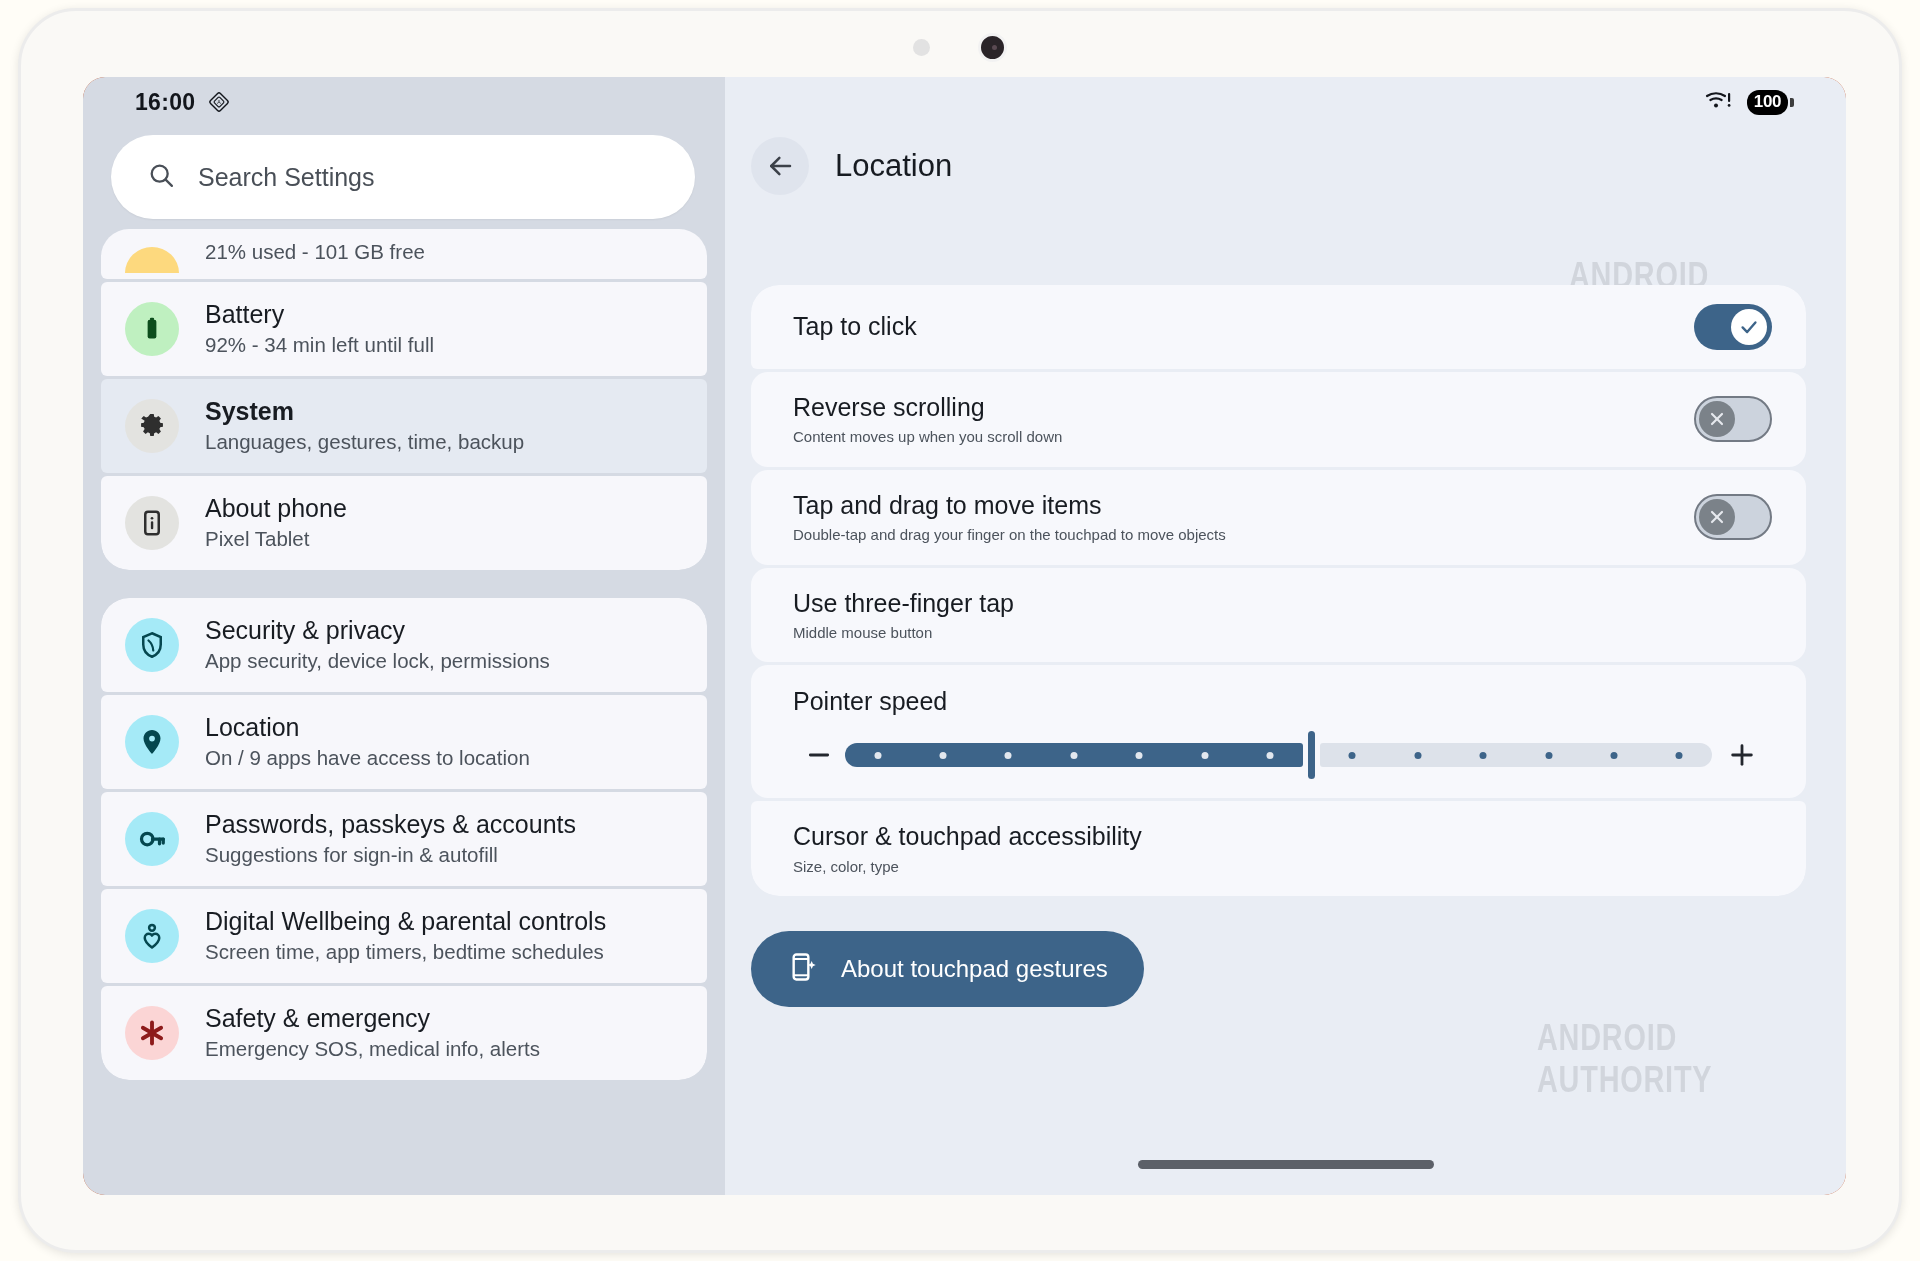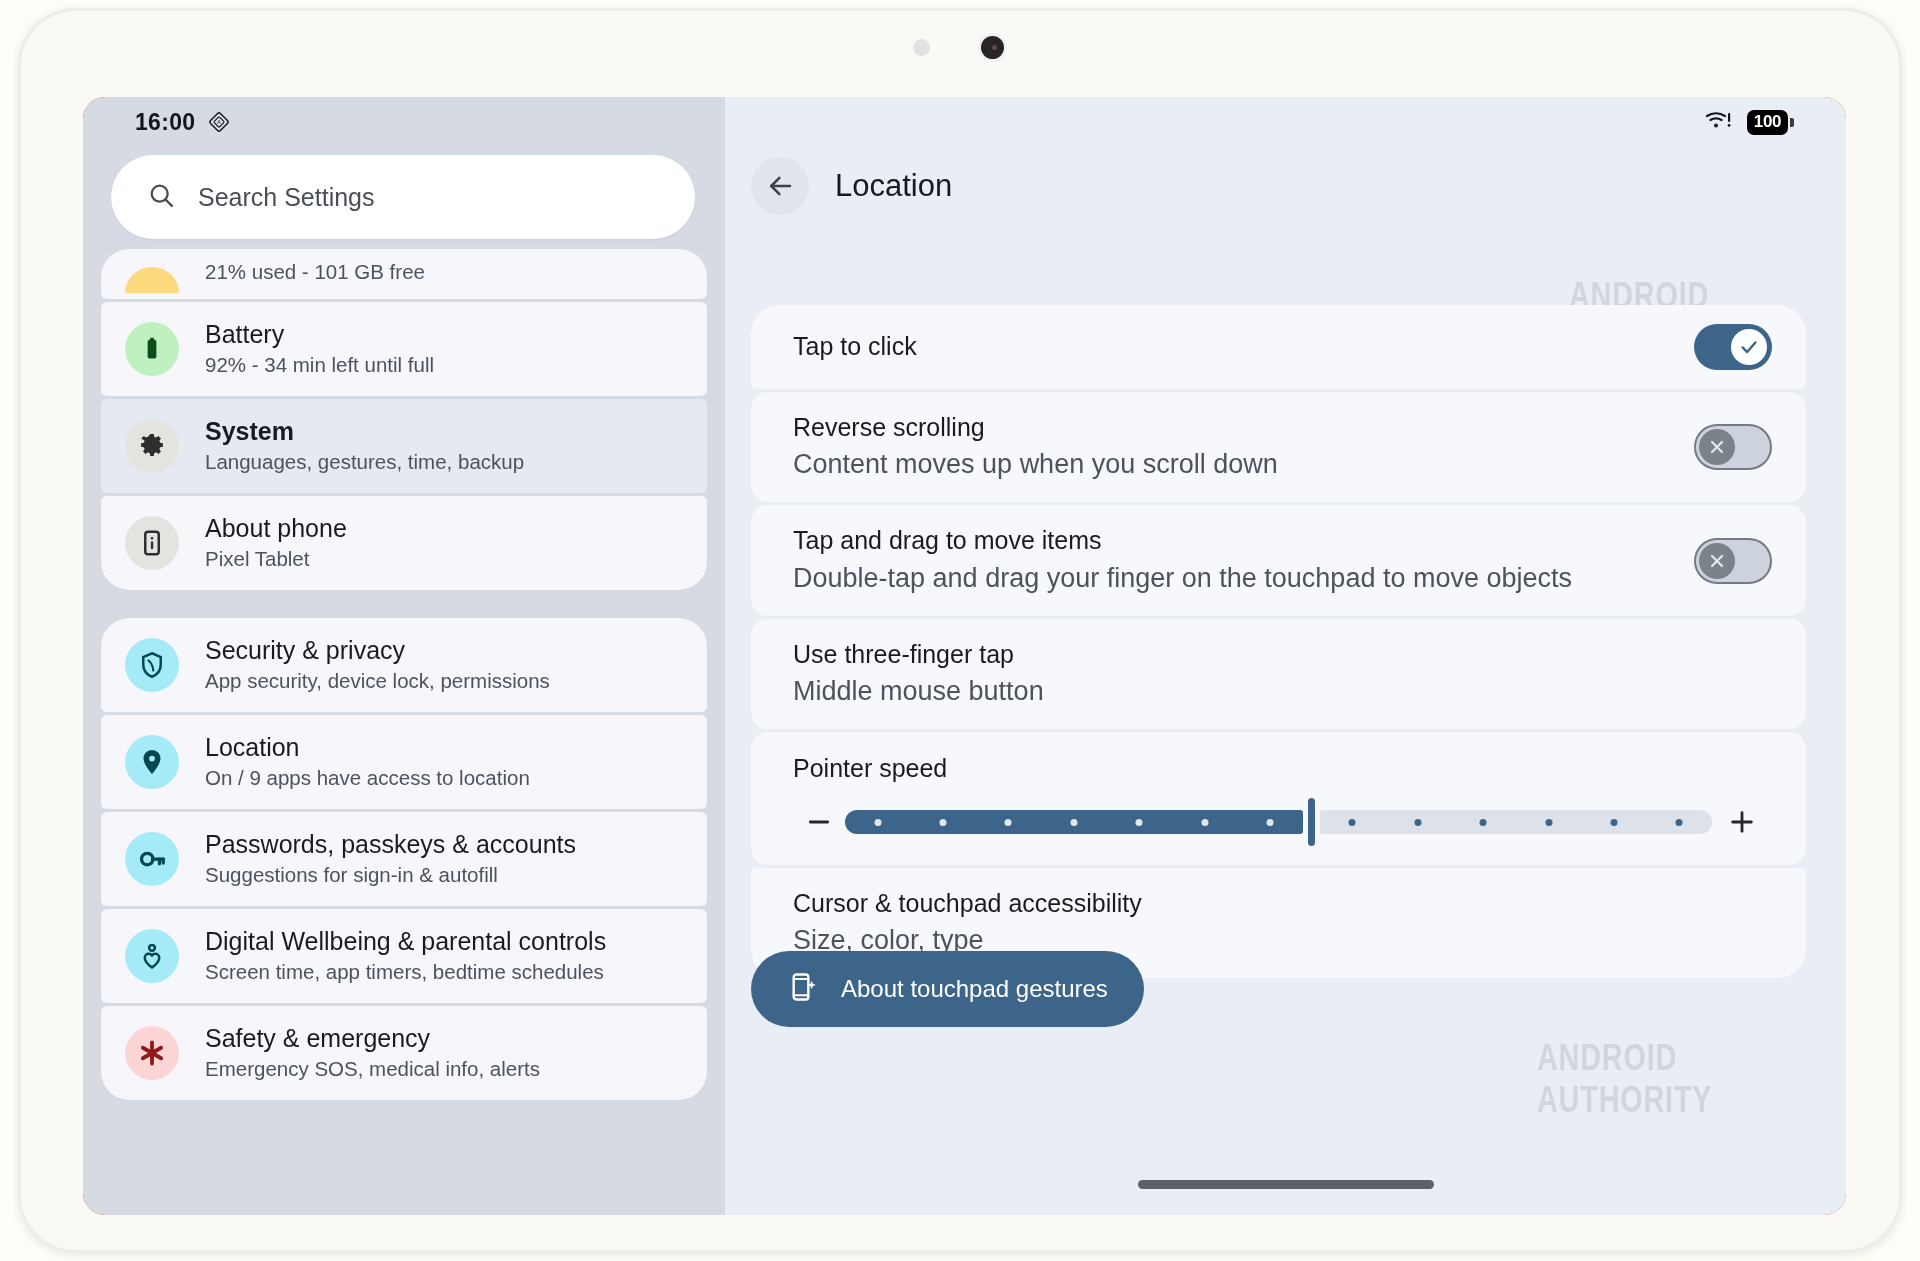--- a/index.html
+++ b/index.html
@@ -35,21 +35,20 @@
 
   
   #screen {
     position: absolute;
     left: 62px; top: 66px;
     width: 1763px; height: 1118px;
     border-radius: 22px;
     overflow: hidden;
     background: #c2410c;
     display: flex;
-    margin-top: 20px;
   }
 
   
   #sidebar {
     width: 642px; height: 100%;
     background: #d5dae3;
     position: relative;
     flex-shrink: 0;
   }
   #status-clock-row {
@@ -114,21 +113,21 @@
     background: #e9edf4;
     position: relative;
     overflow: hidden;
   }
   #panel-status {
     height: 50px; display: flex; align-items: center;
     justify-content: flex-end; padding-right: 52px; gap: 14px;
   }
   #battery-pill {
     background: #000; color: #fff; font-size: 17px; font-weight: bold;
-    border-radius: 7px; padding: 2px 7px 3px 7px; letter-spacing: -.4px;
+    border-radius: 12px; padding: 2px 7px 3px 7px; letter-spacing: -.4px;
   }
   #battery-wrap { display:flex; align-items:center; gap:2px; }
   #battery-nub { width: 4px; height: 9px; background: #3d3d3d; border-radius: 0 2px 2px 0; }
 
   #panel-header {
     display: flex; align-items: center;
     padding-left: 26px; gap: 26px;
     height: 78px;
     position: relative;
   }
@@ -168,21 +167,21 @@
     padding: 0 34px 0 42px;
     min-height: 84px;
     margin-bottom: 3px;
     position: relative;
   }
   .srow.first { border-radius: 28px 28px 6px 6px; }
   .srow.last  { border-radius: 6px 6px 28px 28px; margin-bottom: 0; }
   .srow.mid   { border-radius: 17px; }
   .srow-text { flex: 1; padding: 20px 0; }
   .srow-title { font-size: 25px; color: #181c22; line-height: 1.25; }
-  .srow-sub { font-size: 27px; color: #4c535c; line-height: 1.3; margin-top: 4px; }
+  .srow-sub { font-size: 15px; color: #4c535c; line-height: 1.3; margin-top: 4px; }
 
   
   .toggle {
     width: 78px; height: 46px; border-radius: 26px;
     flex-shrink: 0; position: relative;
     display: flex; align-items: center;
   }
   .toggle.on { background: #3d6489; justify-content: flex-end; }
   .toggle.off { background: #ccd3dd; border: 2px solid #737a84; justify-content: flex-start; }
   .knob {

